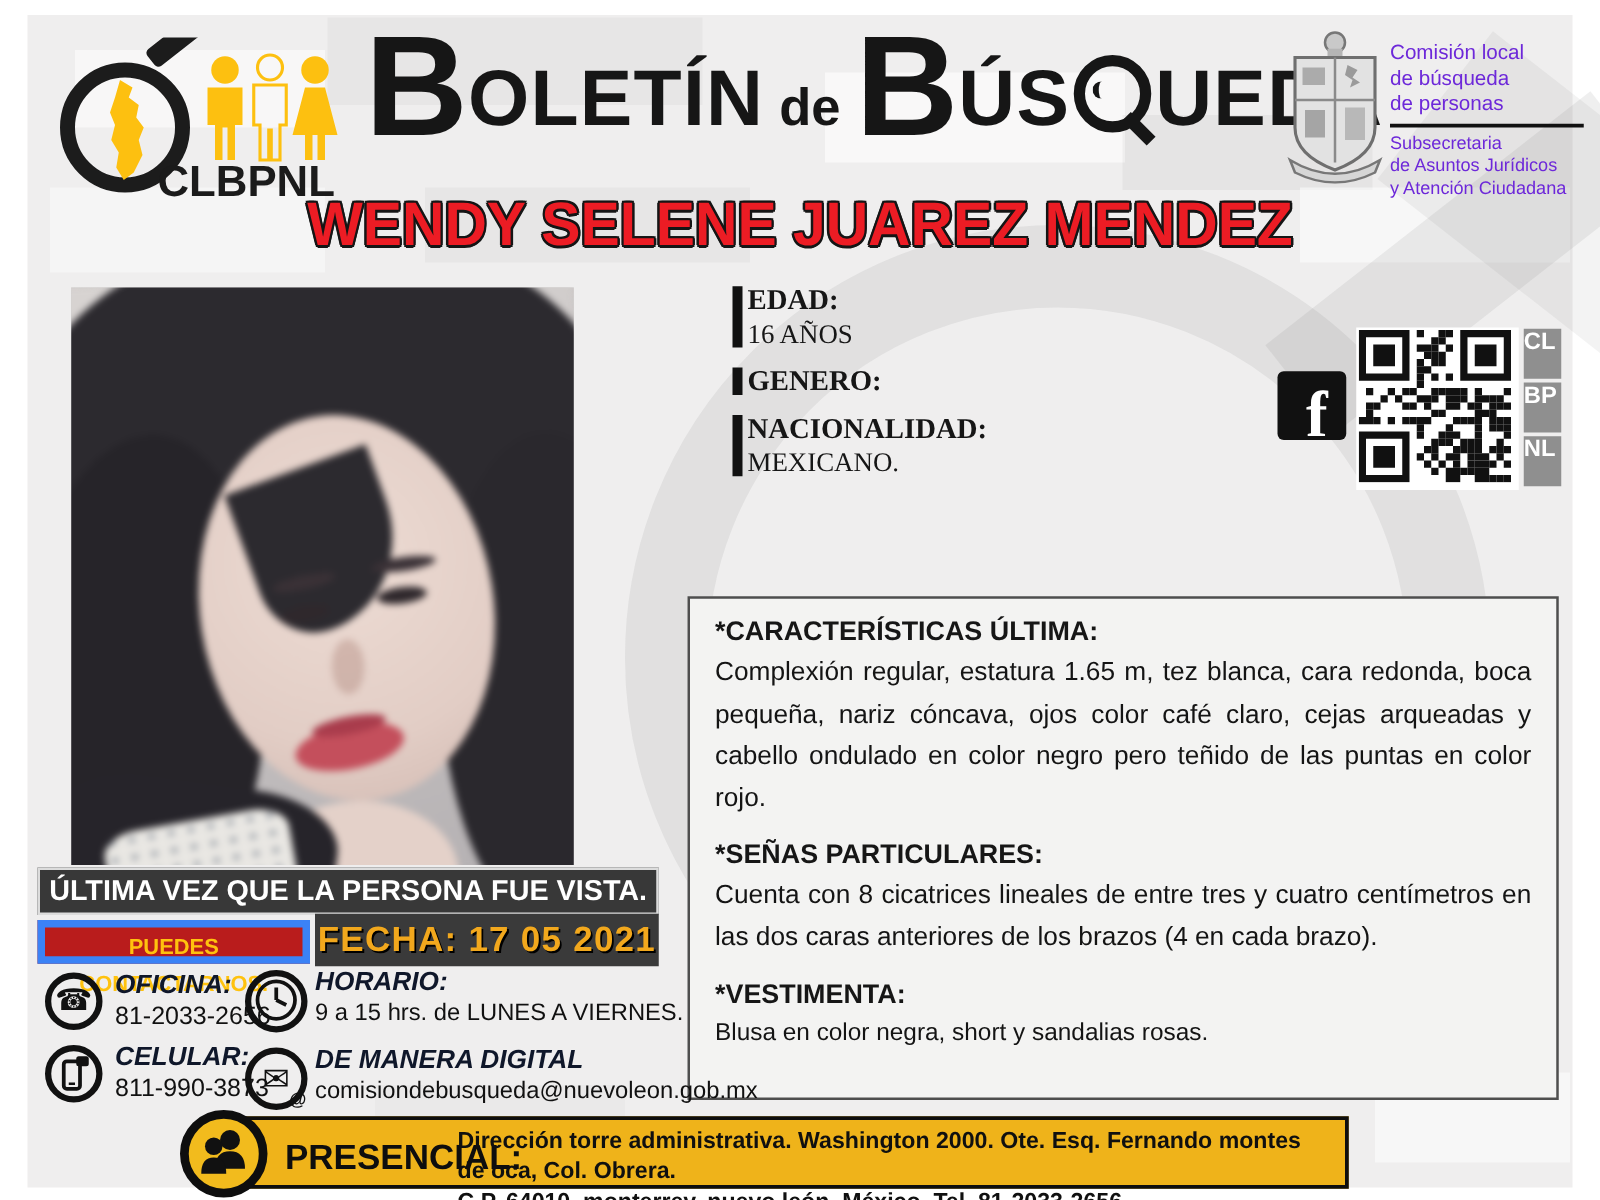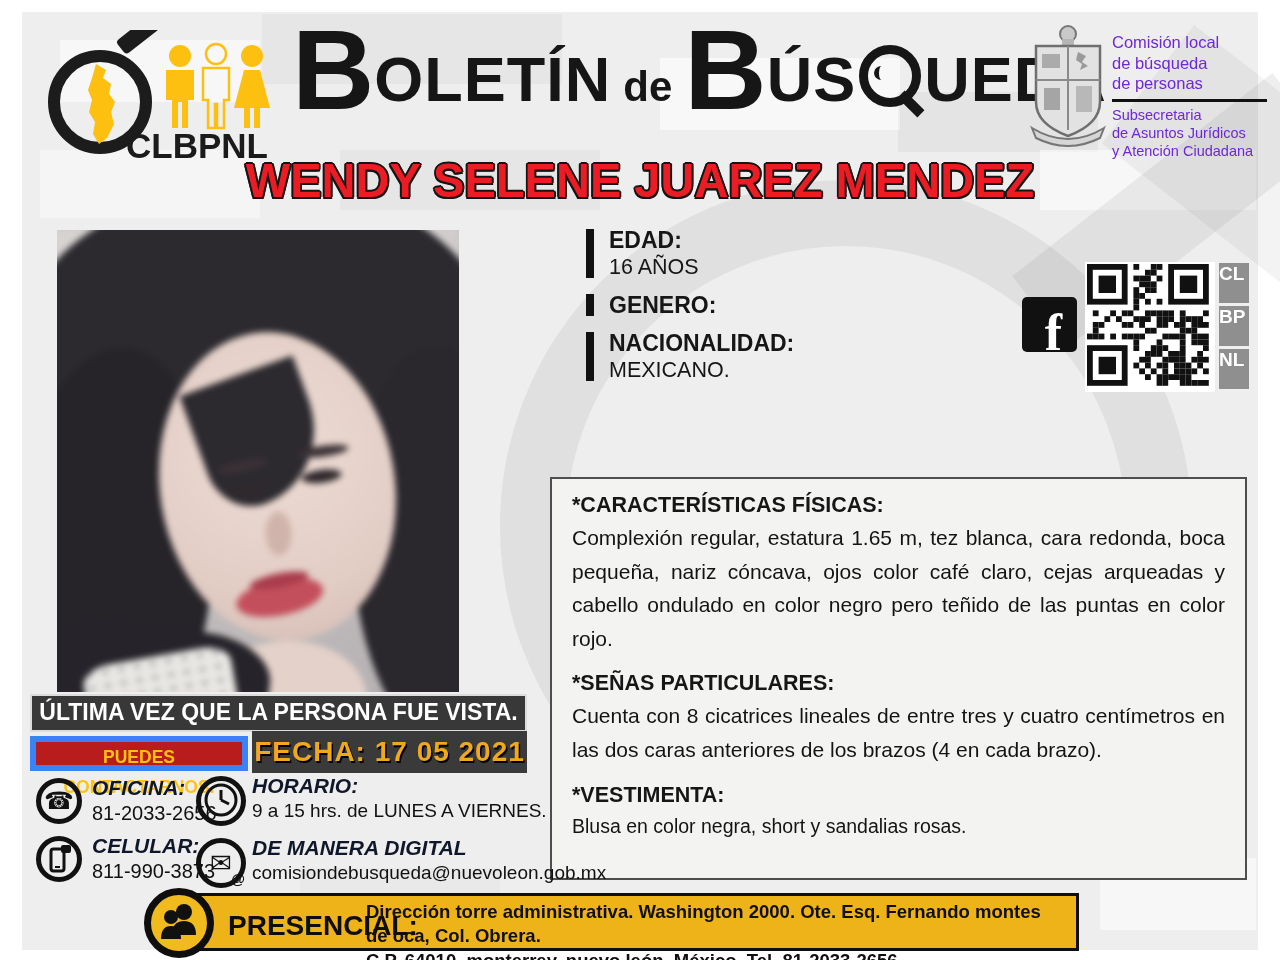--- a/index.html
+++ b/index.html
@@ -39,21 +39,21 @@
     font-size:49px;font-weight:bold;color:#ec1c24;letter-spacing:0;
     transform:scaleX(.96);
     text-shadow:2px 0 0 #151515,-2px 0 0 #151515,0 2px 0 #151515,0 -2px 0 #151515,
       1.5px 1.5px 0 #151515,-1.5px -1.5px 0 #151515,1.5px -1.5px 0 #151515,-1.5px 1.5px 0 #151515;}
   
   .photo{position:absolute;left:57px;top:230px;width:402px;height:462px;overflow:hidden;background:#c7c3c3;}
   .photo-art{position:absolute;inset:-8px;filter:blur(3px);transform:rotate(-2deg);}
   .ph{position:absolute;border-radius:50%;}
   
   .fields{position:absolute;left:586px;top:226px;width:430px;}
-  .field{position:relative;padding-left:23px;margin-bottom:10px;}
+  .field{position:relative;padding-left:12px;margin-bottom:10px;font-family:Liberation Serif, serif;}
   .field::before{content:"";position:absolute;left:0;top:3px;bottom:3px;width:8px;background:#111;}
   .f-label{font-size:23px;font-weight:bold;line-height:1.22;}
   .f-value{font-size:21.5px;line-height:1.25;}
   
   .fb{position:absolute;left:1022px;top:297px;width:55px;height:55px;background:#111;border-radius:5px;
     color:#fff;font-weight:bold;font-size:52px;line-height:1;text-align:center;font-family:"Liberation Serif",serif;}
   .fb span{position:relative;top:10px;left:4px;}
   .qr{position:absolute;left:1085px;top:262px;width:126px;height:126px;background:#fff;padding:2px;}
   .acrs{position:absolute;left:1219px;top:263px;width:30px;}
   .acr{width:30px;height:40px;margin-bottom:3px;background:#8f8f8f;color:#fff;font-weight:bold;
@@ -345,21 +345,21 @@
         <rect x="11.6" y="92.8" width="17.4" height="17.4" fill="#111"></rect>
       </svg></div>
   <div class="acrs">
     <div class="acr">CL</div>
     <div class="acr">BP</div>
     <div class="acr">NL</div>
   </div>
 
   <div class="desc">
     <div class="sec">
-      <div class="sec-h">*CARACTERÍSTICAS FÍSICAS:</div>
+      <div class="sec-h">*CARACTERÍSTICAS ÚLTIMA:</div>
       <div class="sec-b">Complexión regular, estatura 1.65 m, tez blanca, cara redonda, boca pequeña, nariz cóncava, ojos color café claro, cejas arqueadas y cabello ondulado en color negro pero teñido de las puntas en color rojo.</div>
     </div>
     <div class="sec">
       <div class="sec-h">*SEÑAS PARTICULARES:</div>
       <div class="sec-b">Cuenta con 8 cicatrices lineales de entre tres y cuatro centímetros en las dos caras anteriores de los brazos (4 en cada brazo).</div>
     </div>
     <div class="sec">
       <div class="sec-h">*VESTIMENTA:</div>
       <div class="sec-b">Blusa en color negra, short y sandalias rosas.</div>
     </div>

